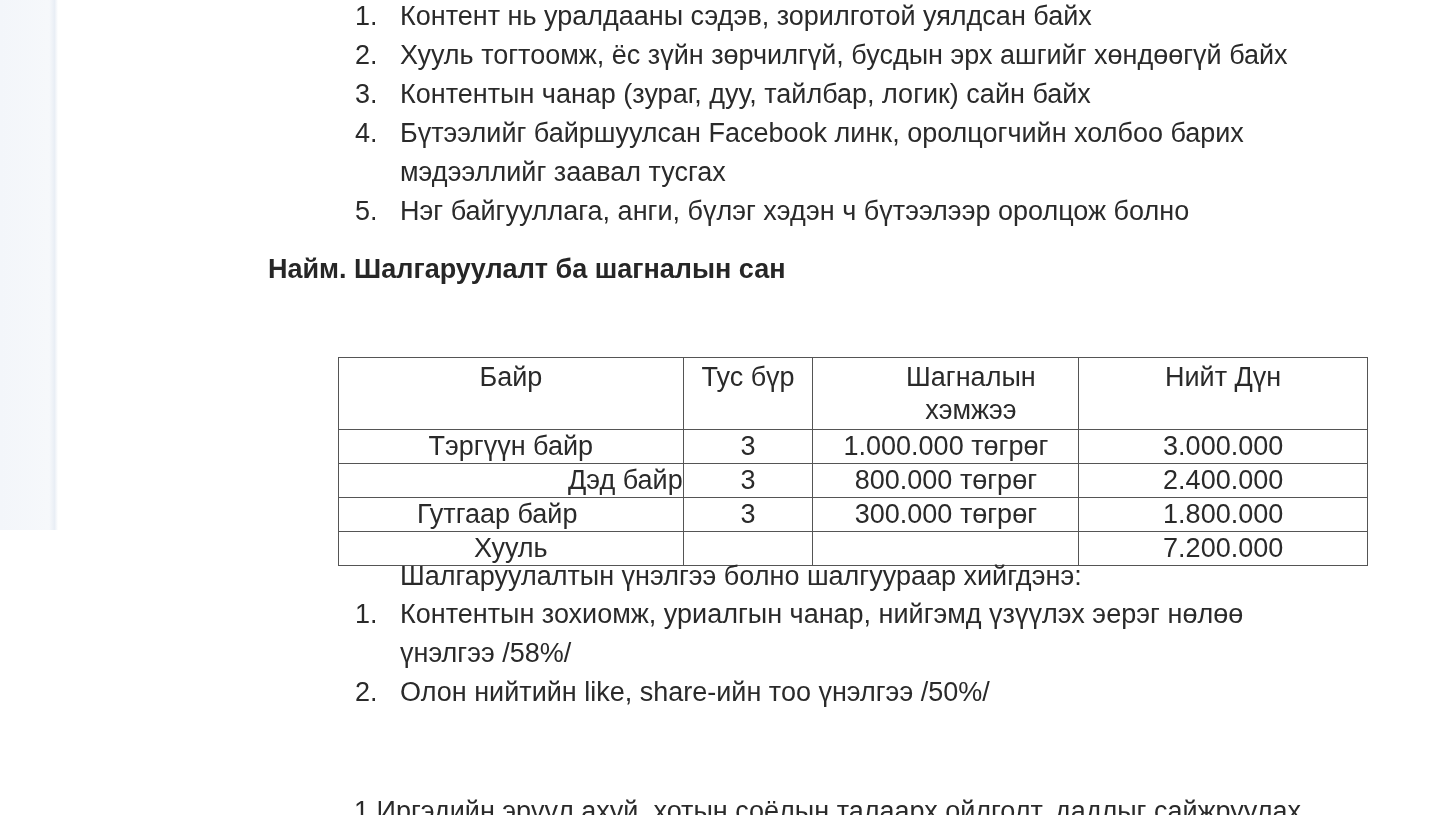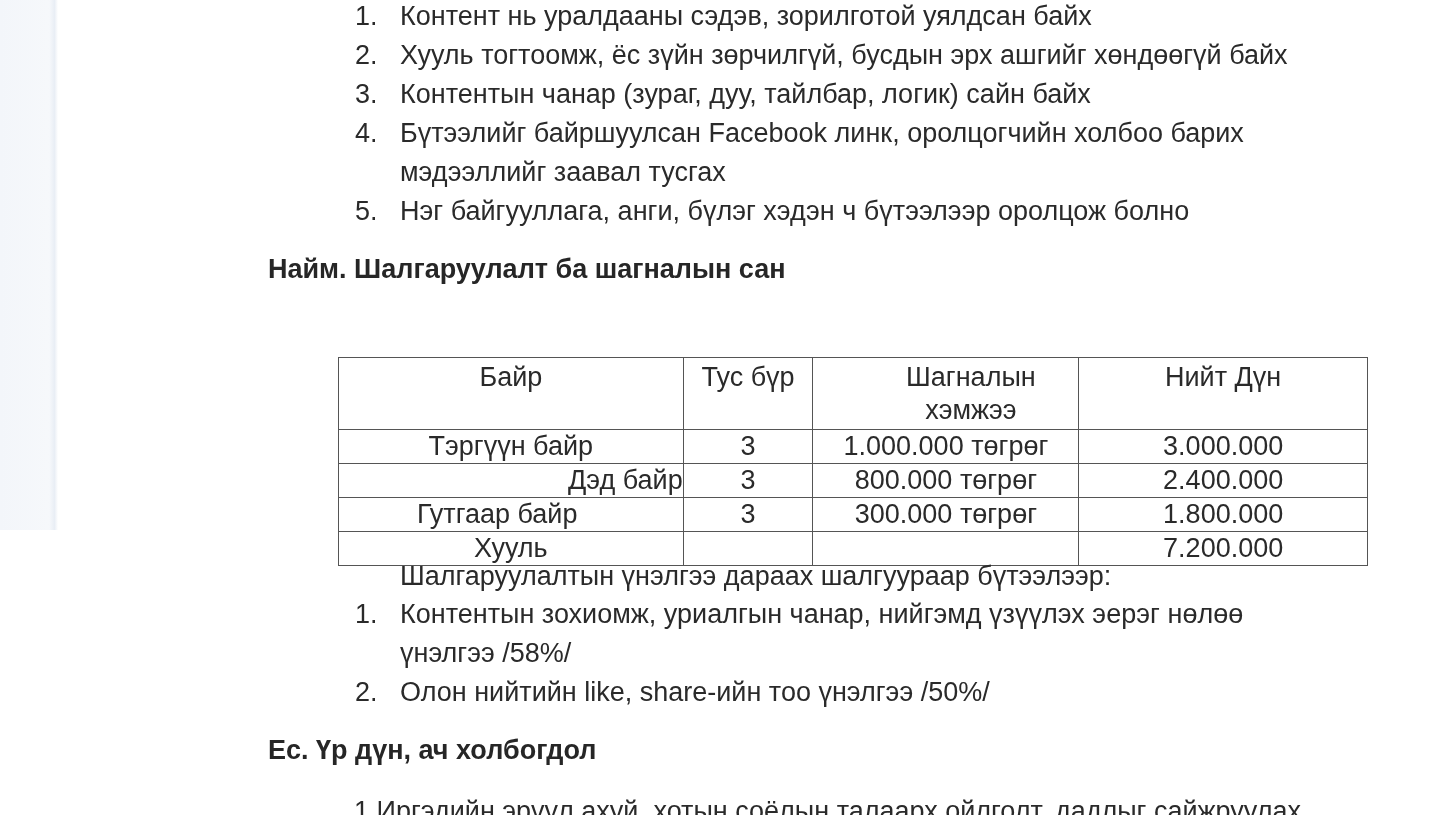--- a/index.html
+++ b/index.html
@@ -152,30 +152,29 @@
     </tr>
     <tr>
       <td>Хууль</td>
       <td></td>
       <td></td>
       <td>7.200.000</td>
     </tr>
   </tbody>
     </table>
 
-  <div class="para" style="left:400px; top:561px;">Шалгаруулалтын үнэлгээ дараах шалгуураар бүтээлээр:</div>
+  <div class="para" style="left:400px; top:561px;">Шалгаруулалтын үнэлгээ болно шалгуураар хийгдэнэ:</div>
 
   <div class="list-item" style="left:355px; top:595px;">
     <span class="num">1.</span>
     <span class="txt">Контентын зохиомж, уриалгын чанар, нийгэмд үзүүлэх эерэг нөлөө</span>
   </div>
   <div class="list-item" style="left:355px; top:634px;">
     <span class="txt">үнэлгээ /58%/</span>
   </div>
   <div class="list-item" style="left:355px; top:673px;">
     <span class="num">2.</span>
     <span class="txt">Олон нийтийн like, share-ийн тоо үнэлгээ /50%/</span>
   </div>
 
-  <div class="heading" style="left:268px; top:735px;">Ес. Үр дүн, ач холбогдол</div>
   <div class="para" style="left:354px; top:796px;">1.Иргэдийн эрүүл ахуй, хотын соёлын талаарх ойлголт, дадлыг сайжруулах</div>
 
 </div>
 
 </body></html>

